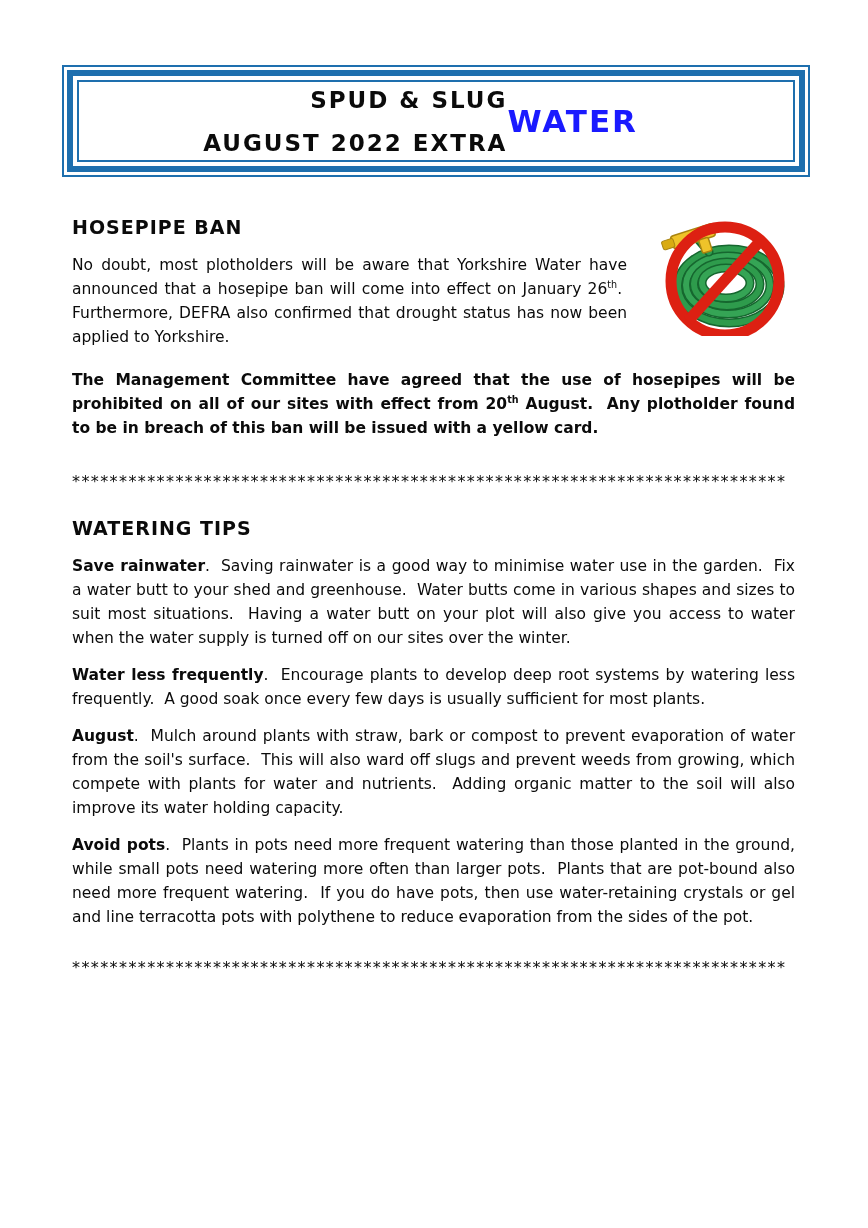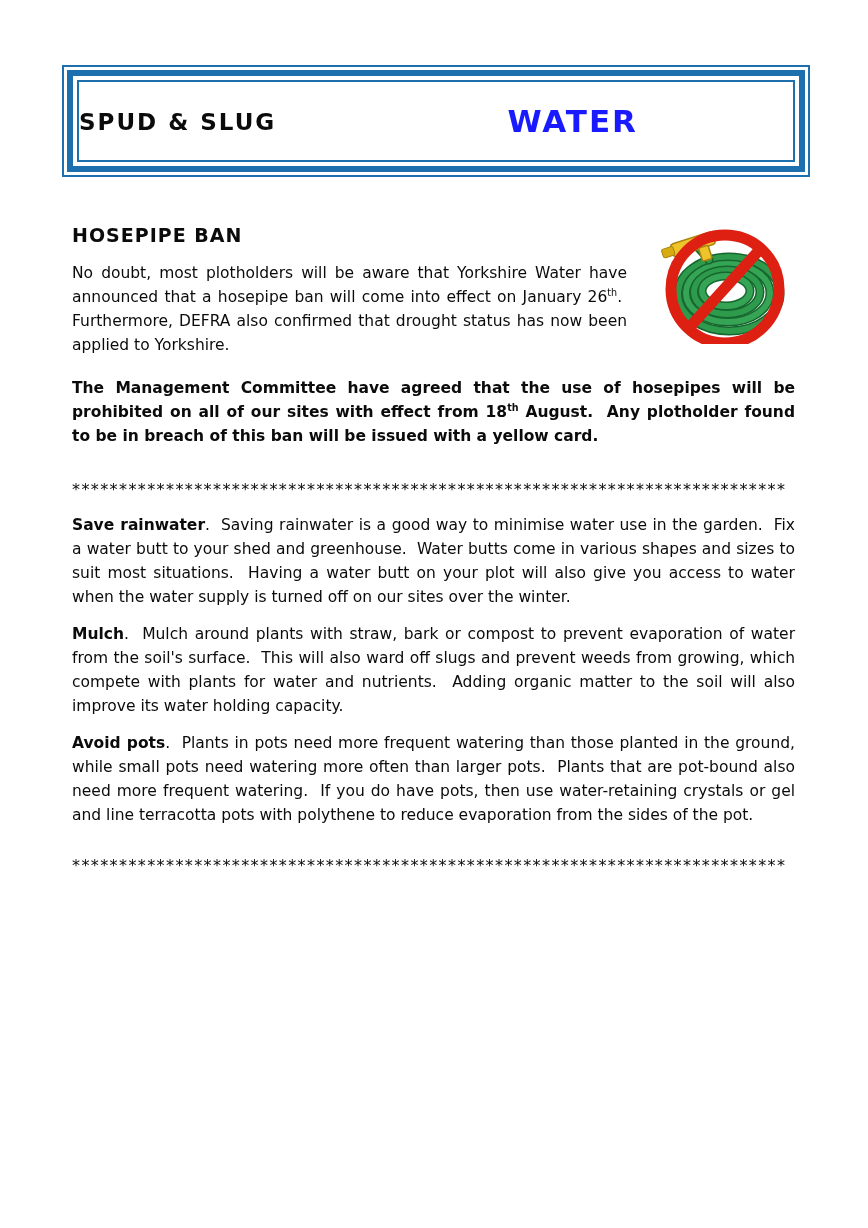--- a/index.html
+++ b/index.html
@@ -17,42 +17,42 @@
     border:2px solid #1E6FAE;padding:3px;box-sizing:border-box;
   }
   .frame-mid{border:6px solid #1E6FAE;padding:4px;}
   .frame-inner{
     border:2px solid #1E6FAE;
     min-height:78px;
     display:flex;align-items:center;
   }
   .masthead-titles{
     flex:0 0 60%;
-    text-align:left;
+    text-align:right;
     font-weight:bold;font-size:23px;letter-spacing:2px;
     line-height:1.0;
   }
   .masthead-line1{margin-top:2px;}
   .masthead-line2{margin-top:20px;}
   .masthead-badge{
     flex:1;text-align:left;
     font-weight:bold;
     font-size:31px;letter-spacing:2px;
     color:#1A1AFF;
   }
   
   .content{
     position:absolute;left:72px;top:214px;width:723px;
     font-size:15.5px;line-height:24px;
   }
   h2{
     font-size:19px;font-weight:bold;letter-spacing:1px;
     margin:0;line-height:26px;
   }
-  .hosepipe-section{position:relative;margin-top:8px;}
+  .hosepipe-section{position:relative;}
   .no-hose-graphic{
     position:absolute;right:-8px;top:4px;
     width:152px;height:118px;
   }
   p{margin:0;text-align:justify;}
   .intro-para{margin:13px 168px 0 0;}
   .committee-para{margin:19px 0 0;font-weight:bold;}
   .monitor-para{margin:13px 0 0;}
   .tip-para{margin:13px 0 0;}
   .tip-para strong{font-weight:bold;}
@@ -70,20 +70,21 @@
 </head>
 <body>
 
 <div class="page">
 
   <div class="frame-outer">
     <div class="frame-mid">
       <div class="frame-inner">
         <div class="masthead-titles">
           <div class="masthead-line1">SPUD &amp; SLUG</div>
+          <div class="masthead-line2">AUGUST 2022 EXTRA</div>
         </div>
         <div class="masthead-badge">WATER</div>
       </div>
     </div>
   </div>
 
   <div class="content">
 
     <section class="hosepipe-section">
       <div class="no-hose-graphic">
@@ -112,32 +113,34 @@
             <circle cx="74" cy="63" r="54"></circle>
             <line x1="37" y1="103" x2="112" y2="20"></line>
           </g>
         </svg>
       </div>
 
       <h2>HOSEPIPE BAN</h2>
 
       <p class="intro-para"><span>No doubt, most plotholders will be aware that Yorkshire Water have announced that a hosepipe ban will come into effect on January 26</span><sup>th</sup><span>.&nbsp; Furthermore, DEFRA also confirmed that drought status has now been applied to Yorkshire.</span></p>
 
-      <p class="committee-para"><span>The Management Committee have agreed that the use of hosepipes will be prohibited on all of our sites with effect from 18</span><sup>th</sup><span> August.&nbsp; Any plotholder found to be in breach of this ban will be issued with a yellow card.</span></p>
+      <p class="committee-para"><span>The Management Committee have agreed that the use of hosepipes will be prohibited on all of our sites with effect from 20</span><sup>th</sup><span> August.&nbsp; Any plotholder found to be in breach of this ban will be issued with a yellow card.</span></p>
 
     </section>
 
     <div class="divider divider-top">****************************************************************************</div>
 
     <section>
+      <h2 class="watering-heading">WATERING TIPS</h2>
 
       <p class="tip-para"><strong>Save rainwater</strong><span>.&nbsp; </span><span>Saving rainwater is a good way to minimise water use in the garden.&nbsp; Fix a water butt to your shed and greenhouse.&nbsp; Water butts come in various shapes and sizes to suit most situations.&nbsp; Having a water butt on your plot will also give you access to water when the water supply is turned off on our sites over the winter.</span></p>
 
+      <p class="tip-para"><strong>Water less frequently</strong><span>.&nbsp; </span><span>Encourage plants to develop deep root systems by watering less frequently.&nbsp; A good soak once every few days is usually sufficient for most plants.</span></p>
 
-      <p class="tip-para"><strong>Mulch</strong><span>.&nbsp; </span><span>Mulch around plants with straw, bark or compost to prevent evaporation of water from the soil's surface.&nbsp; This will also ward off slugs and prevent weeds from growing, which compete with plants for water and nutrients.&nbsp; Adding organic matter to the soil will also improve its water holding capacity.</span></p>
+      <p class="tip-para"><strong>August</strong><span>.&nbsp; </span><span>Mulch around plants with straw, bark or compost to prevent evaporation of water from the soil's surface.&nbsp; This will also ward off slugs and prevent weeds from growing, which compete with plants for water and nutrients.&nbsp; Adding organic matter to the soil will also improve its water holding capacity.</span></p>
 
       <p class="tip-para"><strong>Avoid pots</strong><span>.&nbsp; </span><span>Plants in pots need more frequent watering than those planted in the ground, while small pots need watering more often than larger pots.&nbsp; Plants that are pot-bound also need more frequent watering.&nbsp; If you do have pots, then use water-retaining crystals or gel and line terracotta pots with polythene to reduce evaporation from the sides of the pot.</span></p>
     </section>
 
     <div class="divider divider-bottom">****************************************************************************</div>
 
   </div>
 </div>
 
 </body></html>

